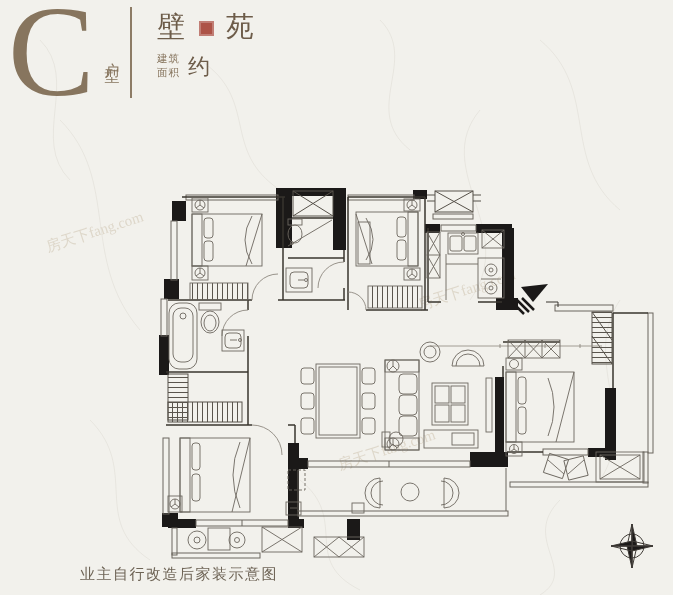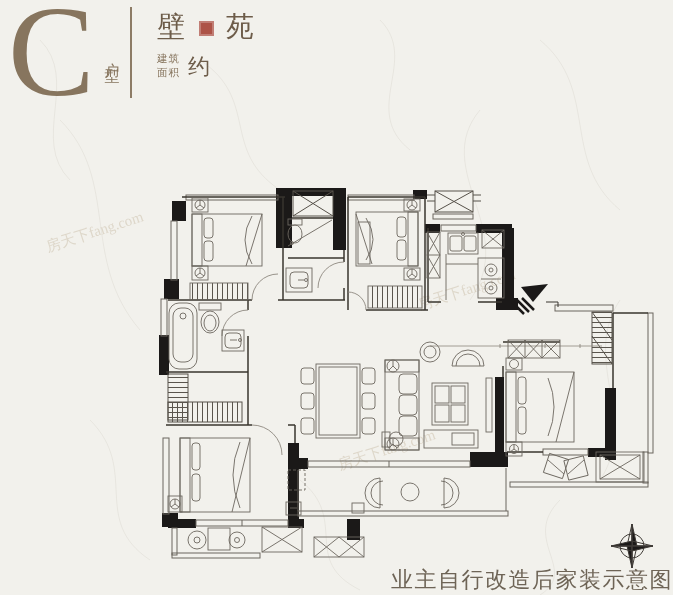--- a/index.html
+++ b/index.html
@@ -17,22 +17,22 @@
              font-size:28px;color:#6d5c49;letter-spacing:2px;}
   .seal{width:15px;height:15px;background:#ad5347;margin:2px 12px 0 12px;
         box-shadow:inset 0 0 0 2px rgba(255,255,255,.25);}
   .area-row{position:absolute;left:157px;top:52px;display:flex;}
   .area-label{font-size:10.5px;line-height:1.3;color:#87755e;letter-spacing:1px;
               padding-bottom:5px;}
   .area-approx{font-size:22px;margin:0 5px 2px 8px;color:#6d5c49;}
   .area-value{font-size:47px;line-height:.9;color:#6d5f4d;letter-spacing:1px;}
   .area-sup{font-size:18px;position:relative;top:-20px;left:1px;color:#6d5f4d;}
   
-  .footer-caption{position:absolute;left:80px;top:565px;width:593px;text-align:right;
-                  font-size:22px;letter-spacing:1.5px;color:#6e6456;}
+  .footer-caption{position:absolute;left:80px;top:565px;width:593px;text-align:left;
+                  font-size:15px;letter-spacing:1.5px;color:#6e6456;}
 </style>
 </head>
 <body>
 
 <div id="page">
 
   <div class="unit-letter">C</div>
   <div class="unit-type">户型</div>
   <div class="divider"></div>
   <div class="title-row">

